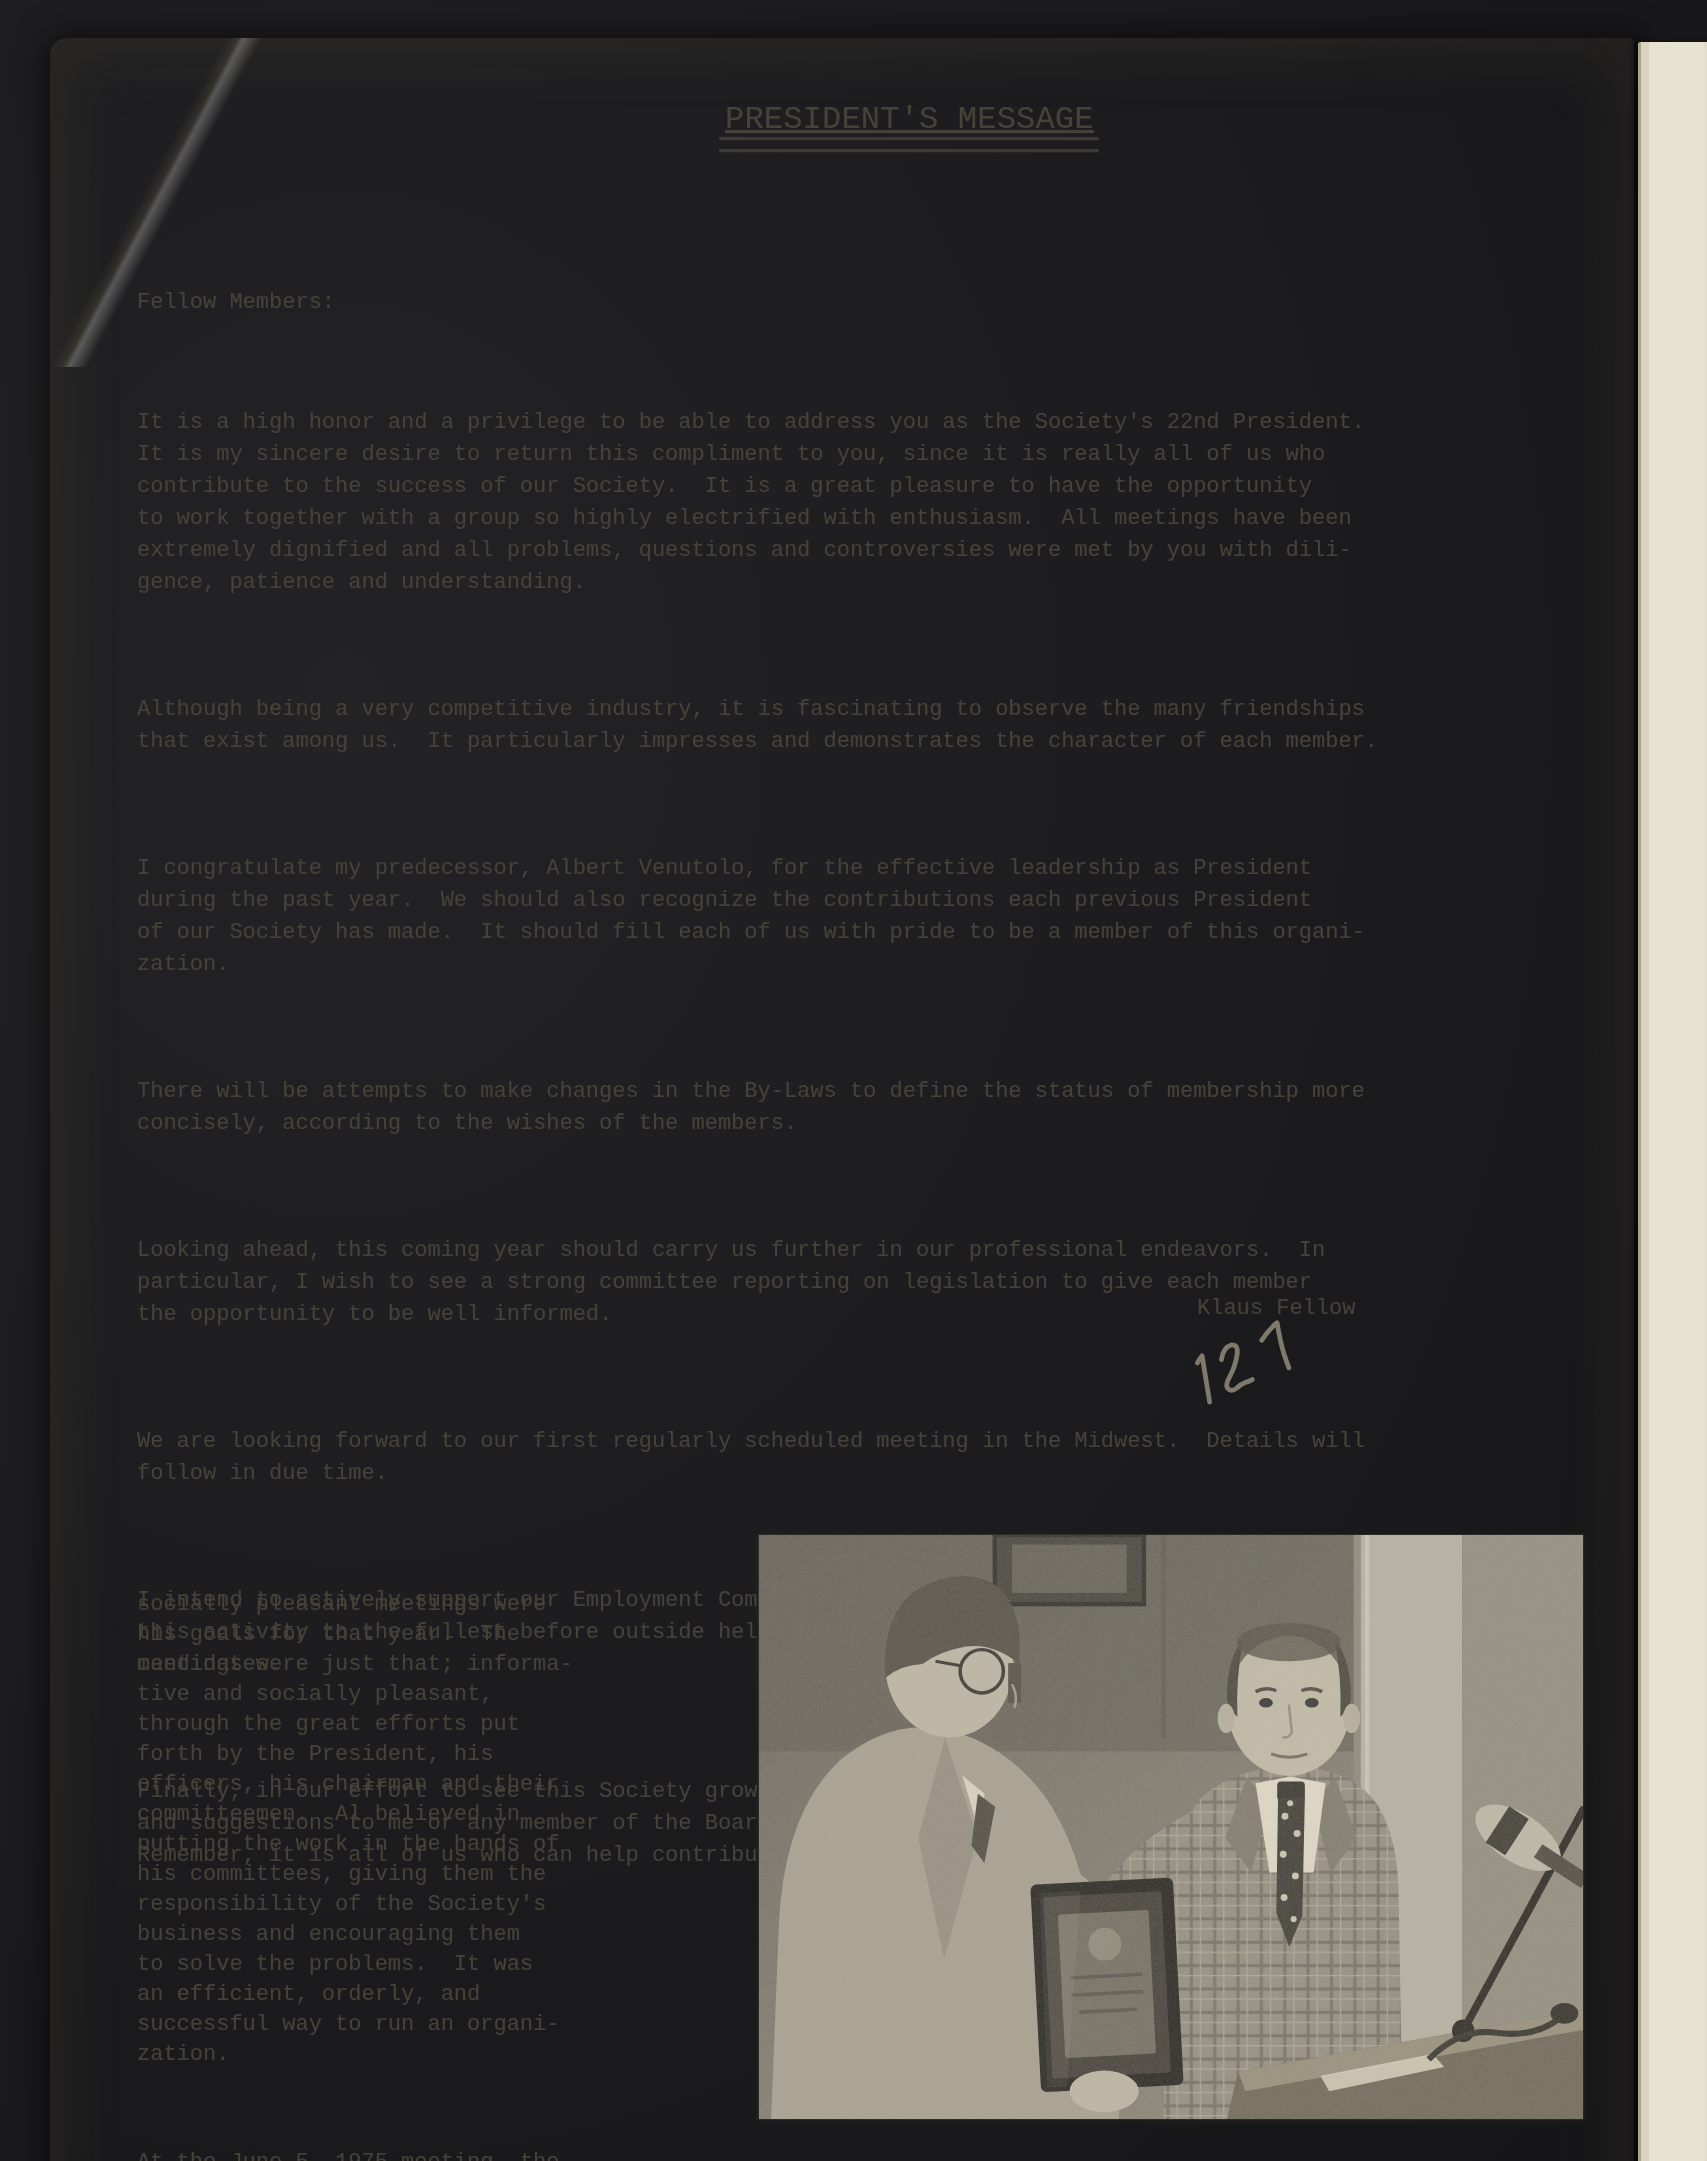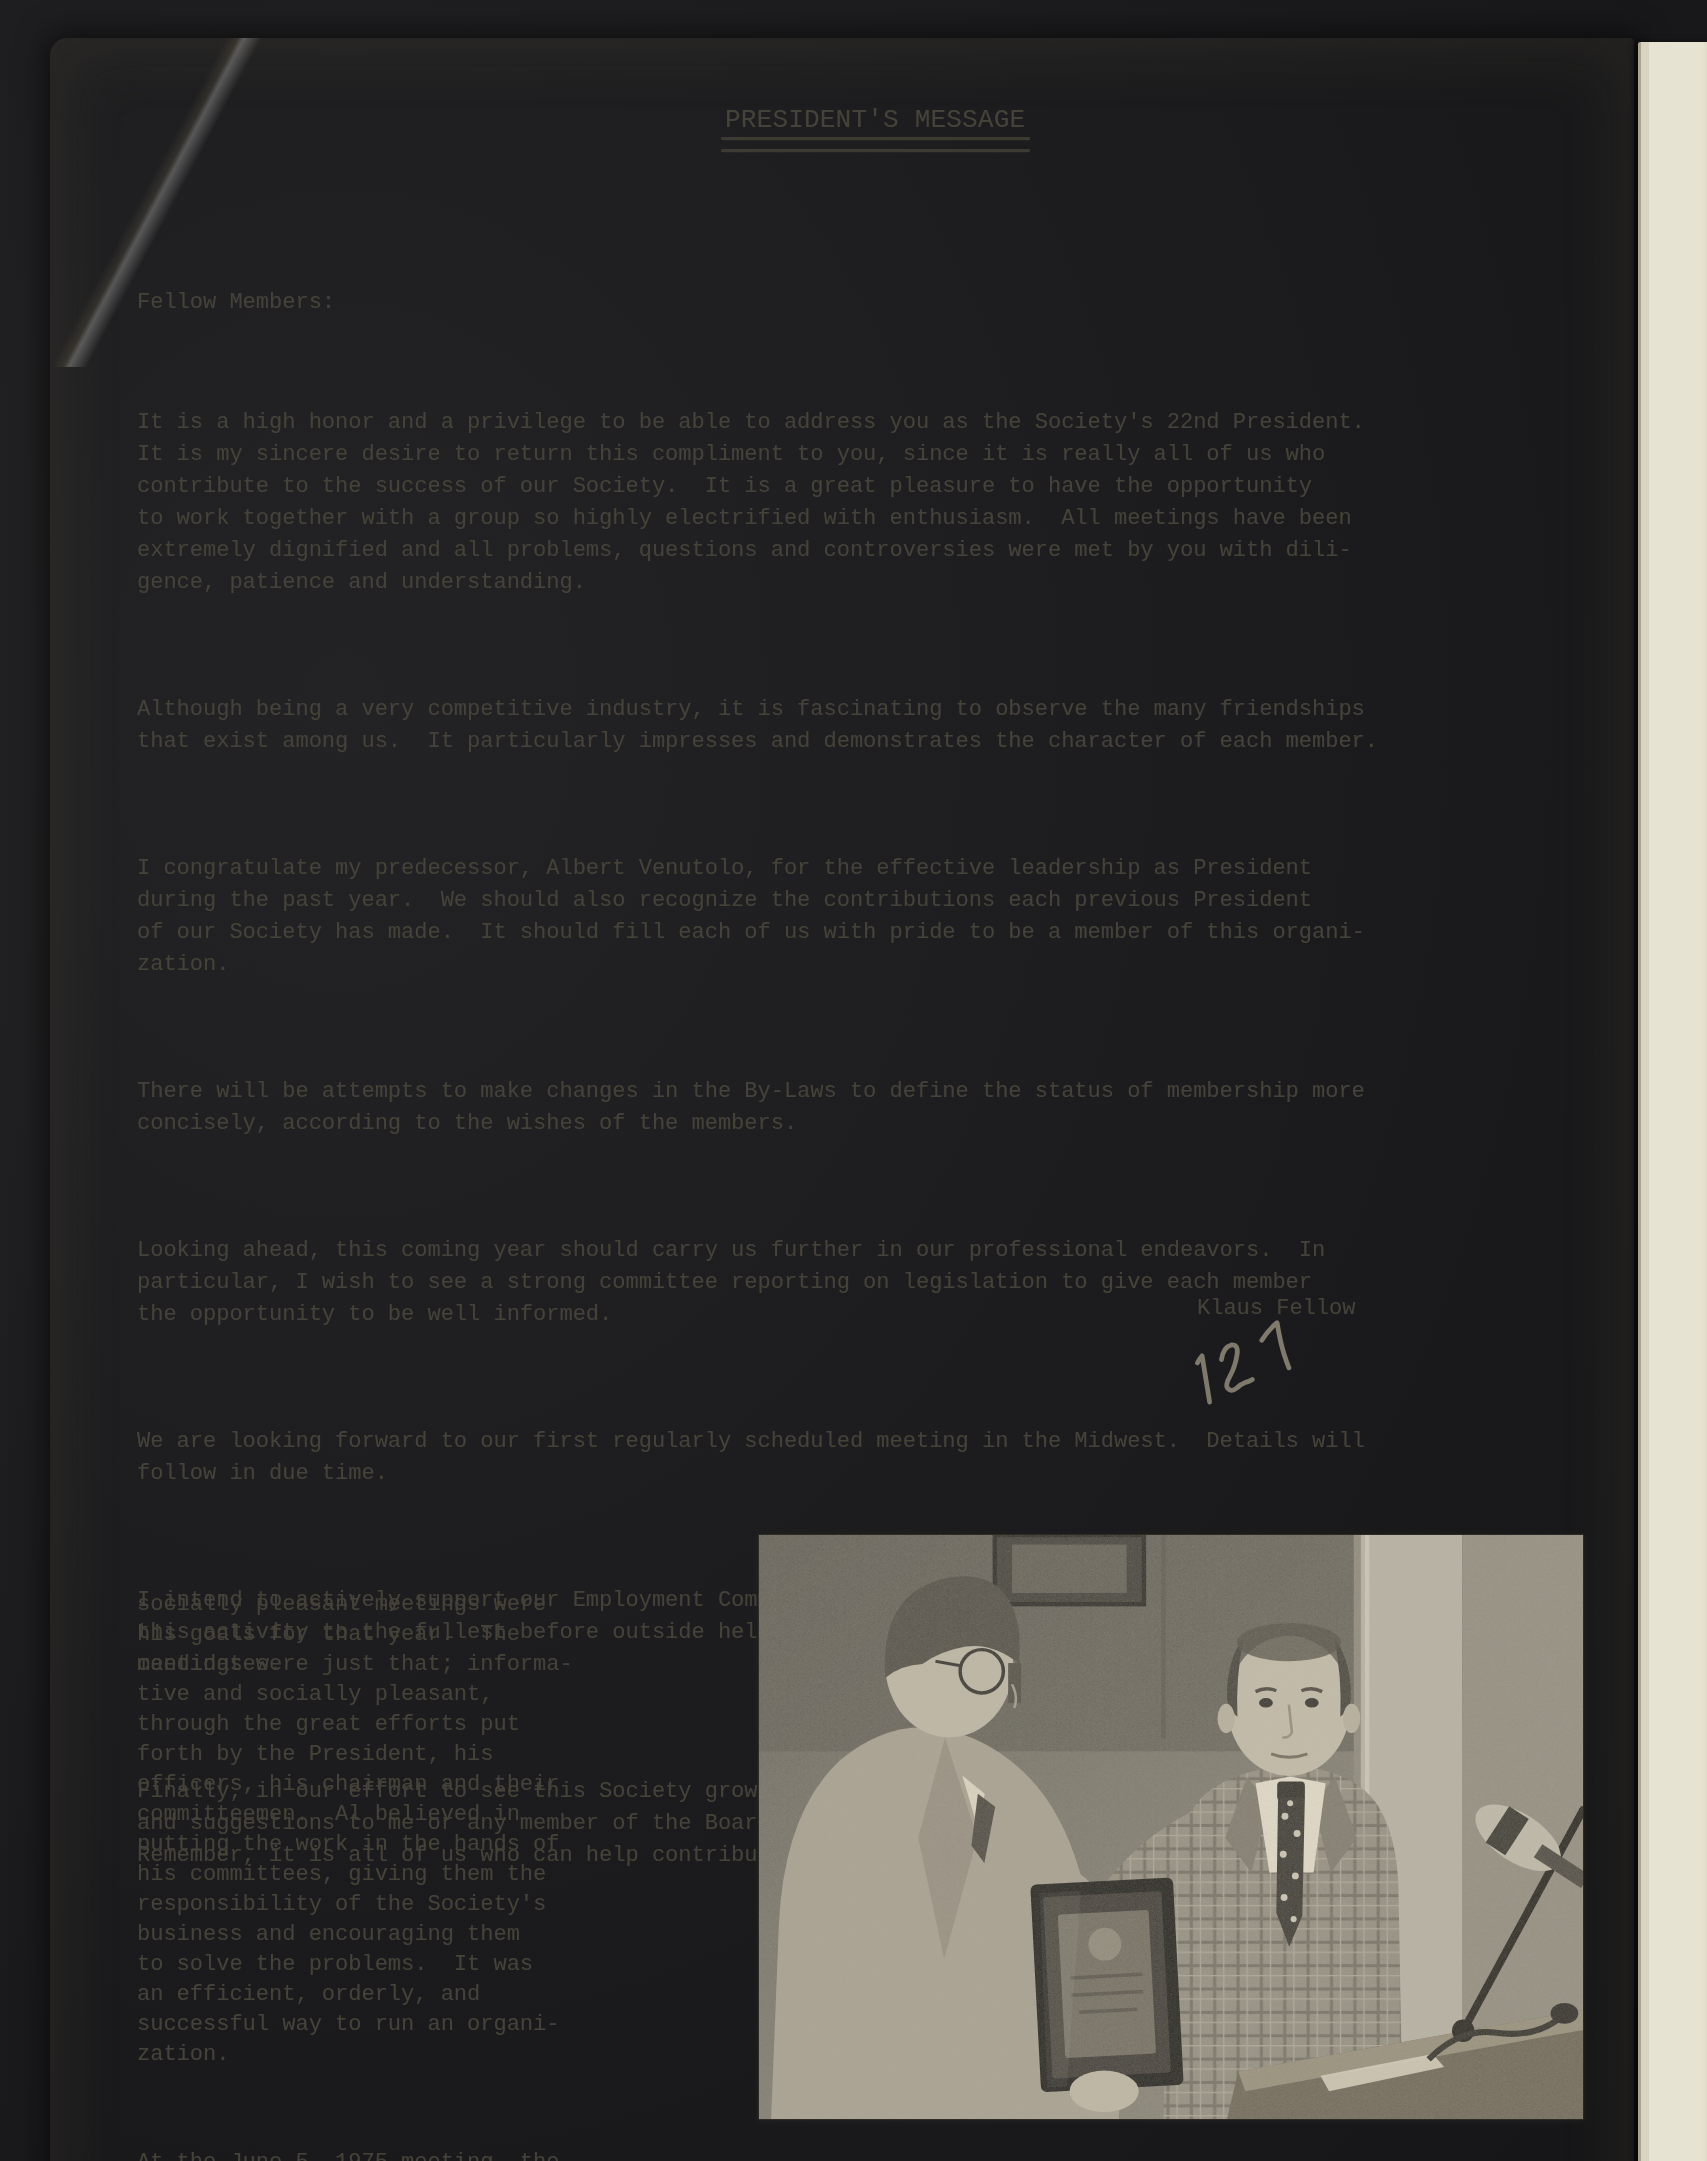--- a/index.html
+++ b/index.html
@@ -34,21 +34,21 @@
   .type {
     position:absolute; font-size:22px; line-height:32px; letter-spacing:0;
     white-space:pre-wrap;
   }
   .msg-block { width:1504px; }
   .msg-block p { margin:31px 0 0 0; }
   .msg-block p.first { margin-top:24px; }
   .colwrap { width:562px; line-height:30px; }
   .colwrap p.second { margin-top:18px; }
   .heading-wrap { position:absolute; display:inline-block; text-align:center; }
-  .heading-text { font-size:26px; line-height:28.5px; letter-spacing:0.2px; }
+  .heading-text { font-size:32px; line-height:28.5px; letter-spacing:0.2px;text-decoration:underline; }
   .rule { display:block; background:#3d3a34; border-radius:1.3px;
           box-shadow:0 0.4px 0.4px rgba(60,55,45,0.5); }
   .rule.r1 { height:3.5px; margin-top:2.2px;  width:103%; margin-left:-1.5%; }
   .rule.r2 { height:3px; margin-top:9px; width:103%; margin-left:-1.5%; }
   .photo {
     position:absolute; left:759px; top:1535px; width:824px; height:584px;
     filter:sepia(0.12) contrast(0.93) brightness(1.02);
     box-shadow:0 0 0 0.9px rgba(90,82,64,0.25), 0 1.3px 6px rgba(80,70,50,0.25);
     background:#7d7a71;
   }

